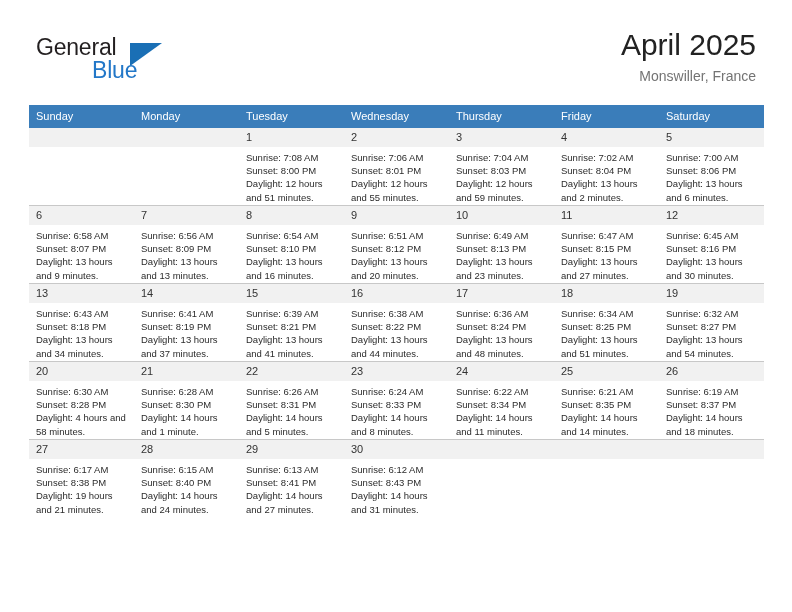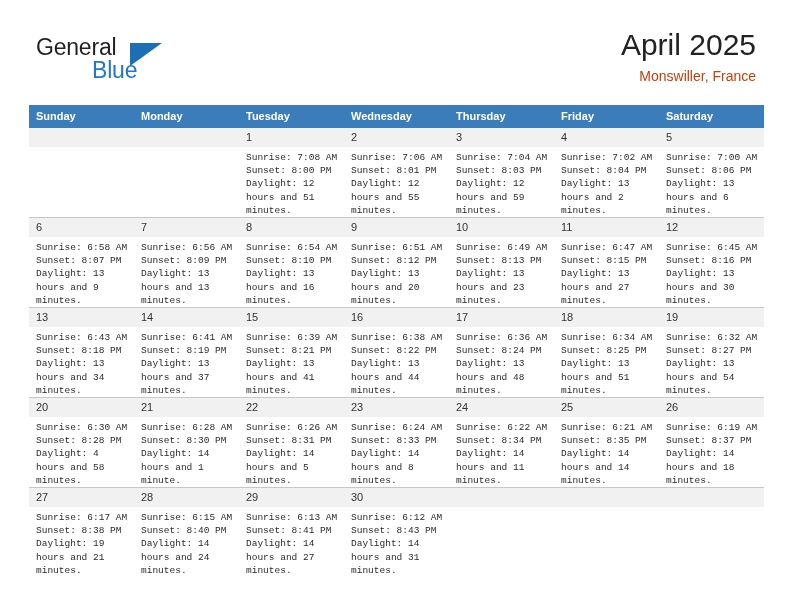--- a/index.html
+++ b/index.html
@@ -74,40 +74,40 @@
   .cal-title {
     font-size: 30px;
     color: #222222;
     line-height: 34px;
     white-space: nowrap;
     font-weight: normal;
     margin: 0;
   }
   .cal-subtitle {
     font-size: 14px;
-    color: #c2410c;
+    color: #737373;
     line-height: 20px;
     margin-top: 4px;
     white-space: nowrap;
   }
 
   
   .calendar {
     position: absolute;
     left: 29px;
     top: 105px;
     width: 735px;
     border-collapse: collapse;
     table-layout: fixed;
   }
   .calendar th {
     background: #3a7dba;
     color: #ffffff;
     font-size: 11px;
-    font-weight: bold;
+    font-weight: normal;
     text-align: left;
     padding: 5px 0 6px 7px;
     height: 11px;
     border: none;
   }
   .calendar td {
     vertical-align: top;
     padding: 0;
     border: none;
     border-top: 1px solid #bfbfbf;
@@ -130,21 +130,20 @@
     min-height: 11px;
   }
   .daynum.empty {
     color: transparent;
   }
   .cell-body {
     padding: 4px 6px 0 7px;
     font-size: 9.5px;
     line-height: 13.2px;
     color: #2b2b2b;
-    font-family: Liberation Mono, monospace;
   }
   .cell-body div {
     white-space: nowrap;
   }
   .cell-body .daylight {
     white-space: normal;
   }
   td.blank .daynum {
     background: #f1f1f1;
   }

